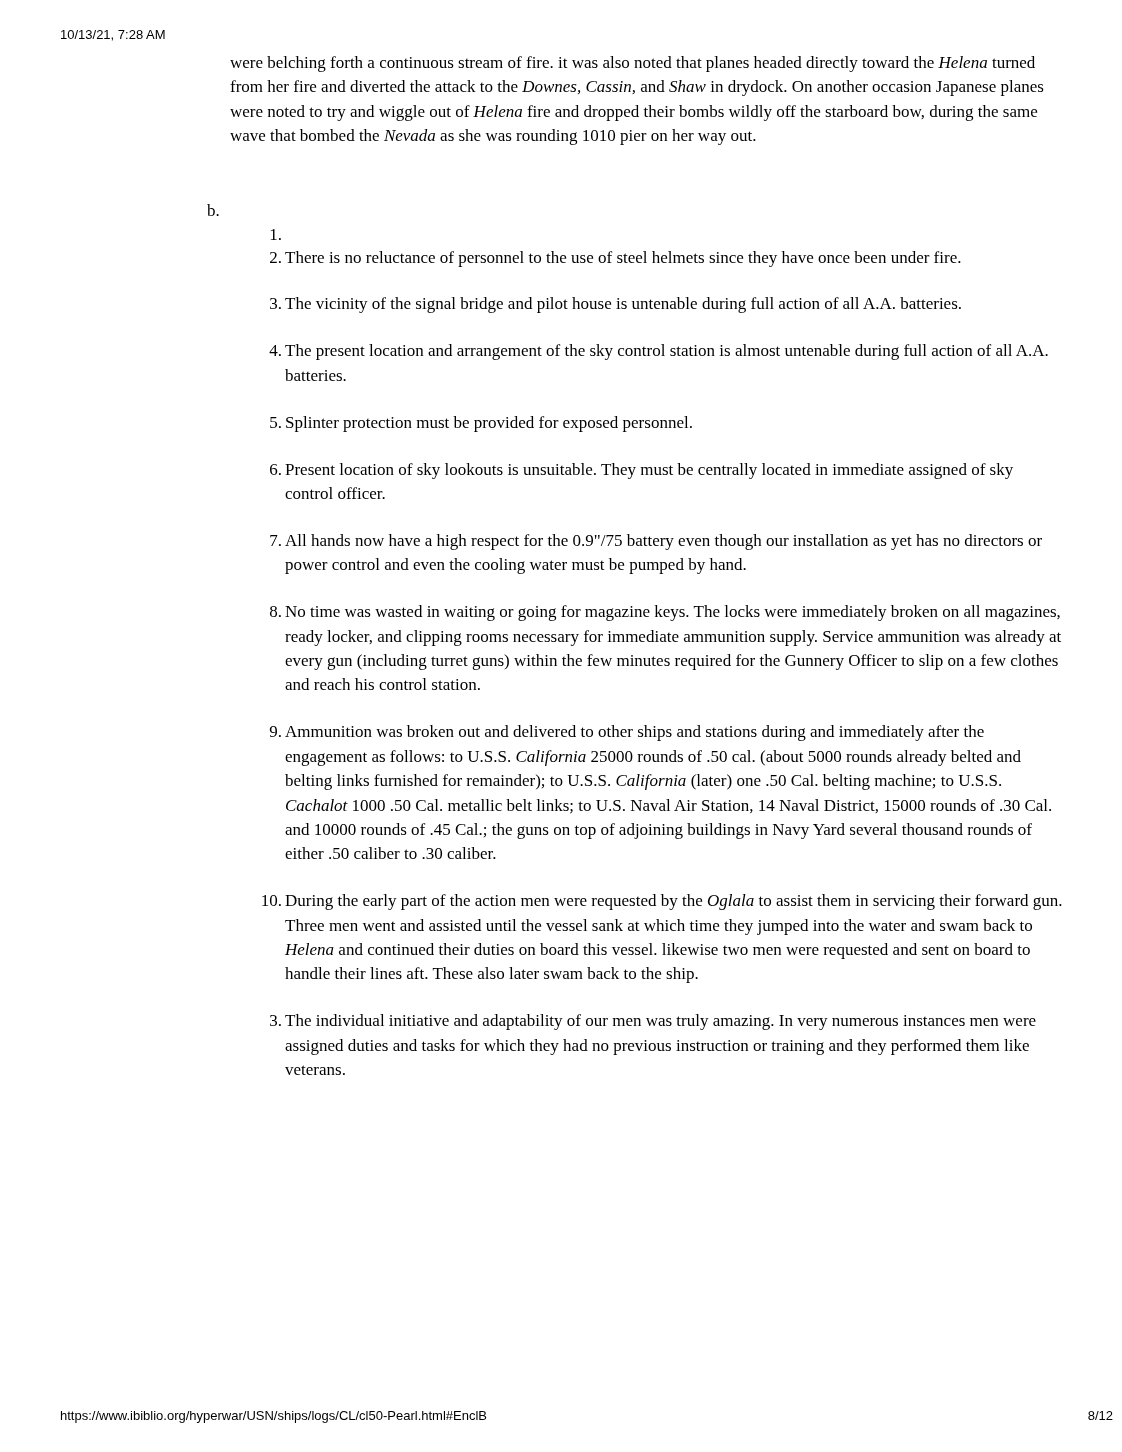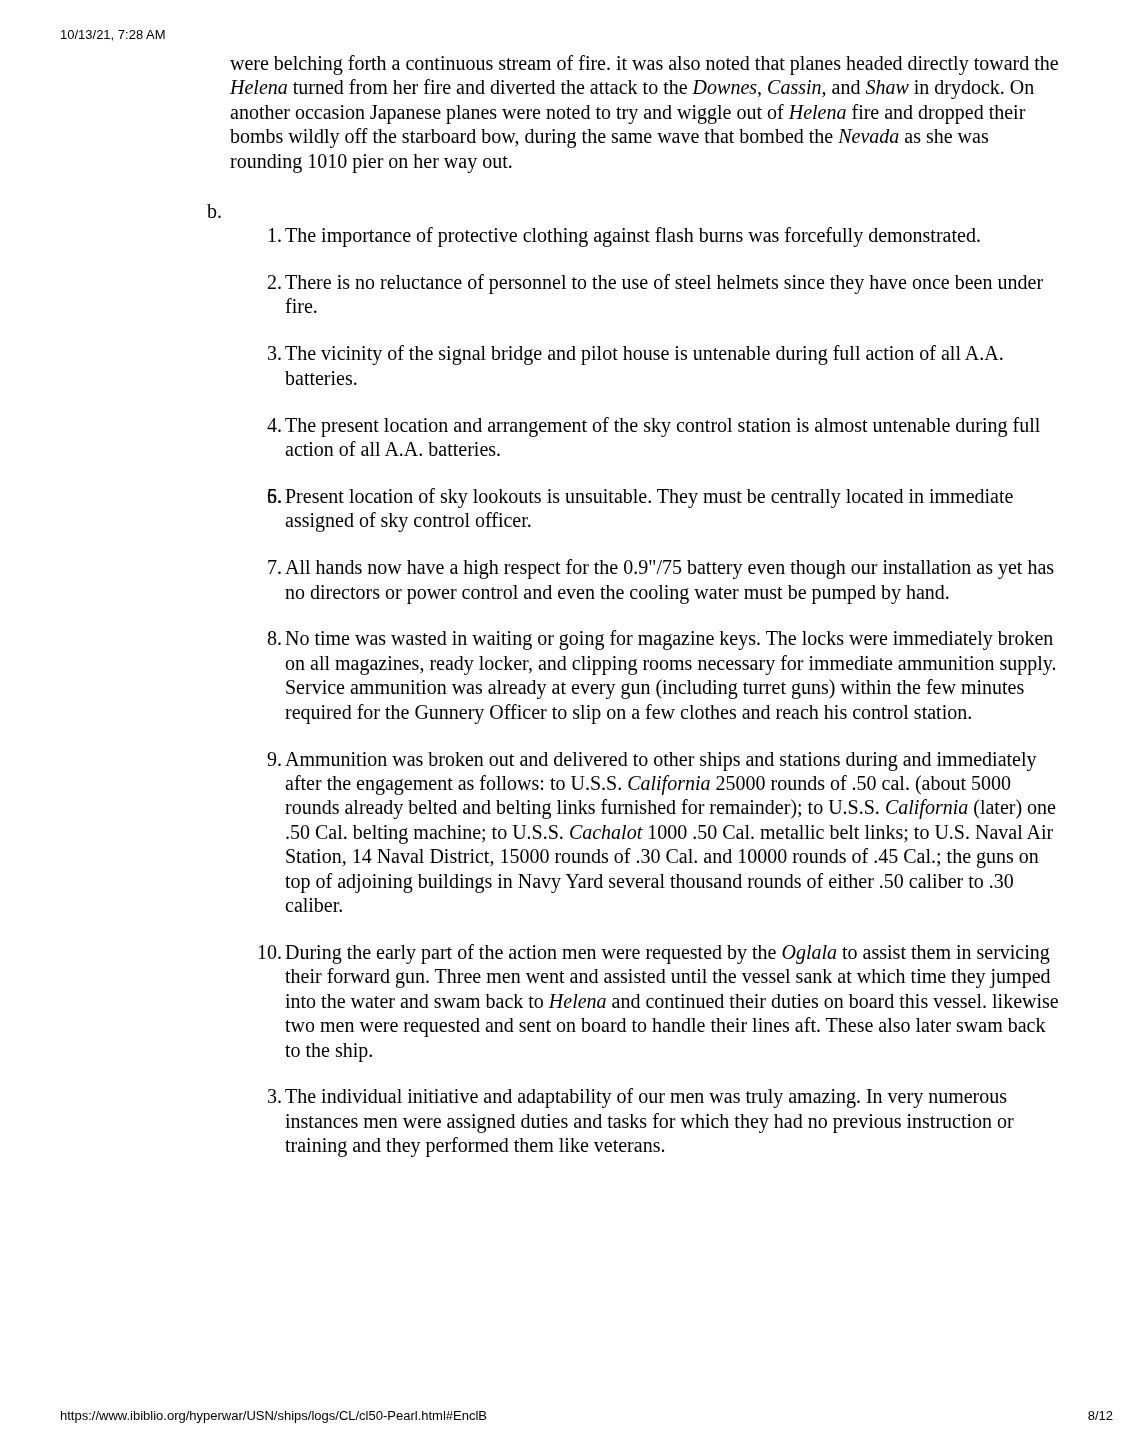--- a/index.html
+++ b/index.html
@@ -28,21 +28,21 @@
     .hdr-center { position: absolute; left: 0; width: 1122px; text-align: center; top: 0; }
     .ftr-left { position: absolute; left: 48px; top: 0; }
     .ftr-right { position: absolute; right: 48px; top: 0; margin-left: 44px; }
 
     .content {
       position: absolute;
       left: 0;
       top: 51px;
       width: 1082px;
       font-family: "Liberation Serif", serif;
-      font-size: 20px;
+      font-size: 17px;
       line-height: 24.4px;
     }
     .lead-para {
       margin: 0 0 0 230px;
       width: 830px;
     }
     .section-label {
       position: absolute;
       left: 207px;
       top: 148px;
@@ -73,25 +73,25 @@
 <body>
 
 <div class="print-header">
   <span class="hdr-left">10/13/21, 7:28 AM</span>
 </div>
 
 <div class="content">
   <p class="lead-para"><span>were belching forth a continuous stream of fire. it was also noted that planes headed directly toward the </span><i>Helena</i><span> turned from her fire and diverted the attack to the </span><i>Downes, Cassin,</i><span> and </span><i>Shaw</i><span> in drydock. On another occasion Japanese planes were noted to try and wiggle out of </span><i>Helena</i><span> fire and dropped their bombs wildly off the starboard bow, during the same wave that bombed the </span><i>Nevada</i><span> as she was rounding 1010 pier on her way out.</span></p>
   <div class="section-label">b.</div>
   <ol class="findings">
-      <li><span class="num">1.</span><span><span>The importance of protective clothing against flash burns was forcefully demonstrated.</span></span></li>
+      <li><span class="num">1.</span></li>
       <li><span class="num">2.</span><span><span>There is no reluctance of personnel to the use of steel helmets since they have once been under fire.</span></span></li>
       <li><span class="num">3.</span><span><span>The vicinity of the signal bridge and pilot house is untenable during full action of all A.A. batteries.</span></span></li>
       <li><span class="num">4.</span><span><span>The present location and arrangement of the sky control station is almost untenable during full action of all A.A. batteries.</span></span></li>
-      <li><span class="num">5.</span></li>
+      <li><span class="num">5.</span><span><span>Splinter protection must be provided for exposed personnel.</span></span></li>
       <li><span class="num">6.</span><span><span>Present location of sky lookouts is unsuitable. They must be centrally located in immediate assigned of sky control officer.</span></span></li>
       <li><span class="num">7.</span><span><span>All hands now have a high respect for the 0.9"/75 battery even though our installation as yet has no directors or power control and even the cooling water must be pumped by hand.</span></span></li>
       <li><span class="num">8.</span><span><span>No time was wasted in waiting or going for magazine keys. The locks were immediately broken on all magazines, ready locker, and clipping rooms necessary for immediate ammunition supply. Service ammunition was already at every gun (including turret guns) within the few minutes required for the Gunnery Officer to slip on a few clothes and reach his control station.</span></span></li>
       <li><span class="num">9.</span><span><span>Ammunition was broken out and delivered to other ships and stations during and immediately after the engagement as follows: to U.S.S. </span><i>California</i><span> 25000 rounds of .50 cal. (about 5000 rounds already belted and belting links furnished for remainder); to U.S.S. </span><i>California</i><span> (later) one .50 Cal. belting machine; to U.S.S. </span><i>Cachalot</i><span> 1000 .50 Cal. metallic belt links; to U.S. Naval Air Station, 14 Naval District, 15000 rounds of .30 Cal. and 10000 rounds of .45 Cal.; the guns on top of adjoining buildings in Navy Yard several thousand rounds of either .50 caliber to .30 caliber.</span></span></li>
       <li><span class="num">10.</span><span><span>During the early part of the action men were requested by the </span><i>Oglala</i><span> to assist them in servicing their forward gun. Three men went and assisted until the vessel sank at which time they jumped into the water and swam back to </span><i>Helena</i><span> and continued their duties on board this vessel. likewise two men were requested and sent on board to handle their lines aft. These also later swam back to the ship.</span></span></li>
       <li><span class="num">3.</span><span><span>The individual initiative and adaptability of our men was truly amazing. In very numerous instances men were assigned duties and tasks for which they had no previous instruction or training and they performed them like veterans.</span></span></li>
     </ol>
 </div>
 
 <div class="print-footer">

